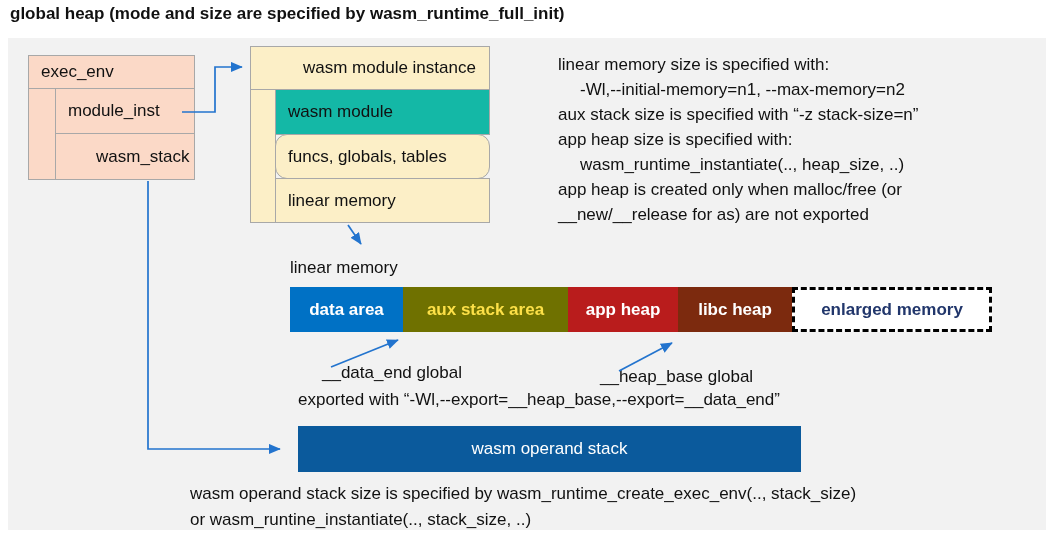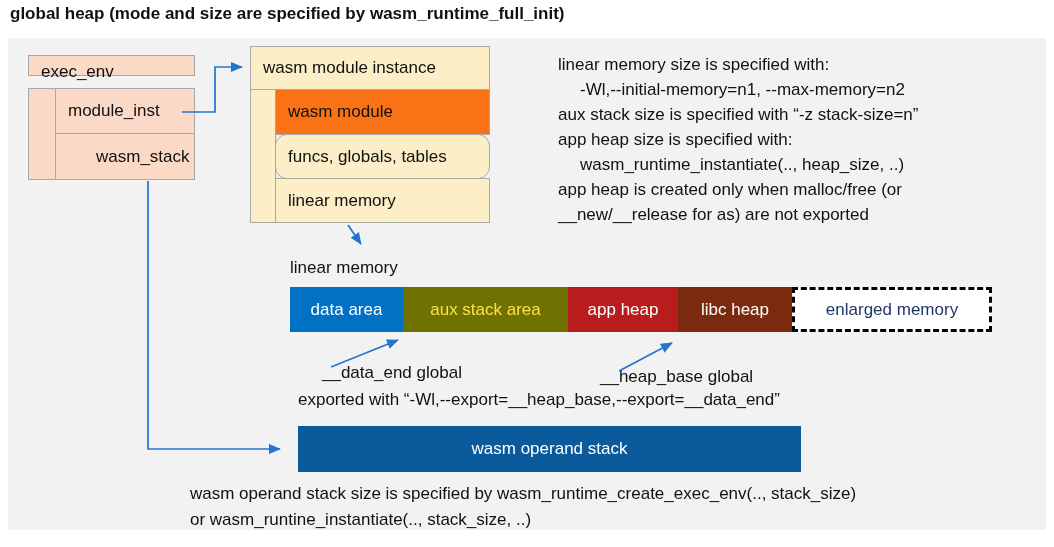--- a/index.html
+++ b/index.html
@@ -7,40 +7,40 @@
     position:relative; width:1054px; height:547px; background:#ffffff;
     font-family:"Liberation Sans", sans-serif; color:#111; overflow:hidden;
   }
   .title { position:absolute; left:10px; top:4px; font-size:17px; font-weight:600; }
   .panel { position:absolute; left:8px; top:38px; width:1038px; height:492px; background:#F2F2F2; }
 
   .box { position:absolute; border:1px solid #A8A8A8; font-size:17px; box-sizing:border-box; white-space:nowrap; }
   .box .pad { padding-left:12px; }
 
   
-  .exec-header { left:28px;  top:55px;  width:167px; height:21px; line-height:32px; }
+  .exec-header { left:28px;  top:55px;  width:167px; height:34px; line-height:32px; }
   .exec-spine  { left:28px;  top:88px;  width:28px;  height:92px; }
   .exec-row1   { left:55px;  top:88px;  width:140px; height:58px; line-height:44px; }
   .exec-row2   { left:55px;  top:133px; width:140px; height:47px; line-height:45px; }
 
   
-  .mi-header { left:250px; top:46px;  width:240px; height:44px; line-height:42px; }
+  .mi-header { left:250px; top:46px;  width:240px; height:44px; line-height:42px;padding-left:40px; }
   .mi-spine  { left:250px; top:89px;  width:26px;  height:134px; }
   .mi-row1   { left:275px; top:89px;  width:215px; height:46px; line-height:44px; }
   .mi-row2   { left:275px; top:134px; width:215px; height:45px; line-height:43px;border-radius:12px; }
   .mi-row3   { left:275px; top:178px; width:215px; height:45px; line-height:43px; }
 
   .notes-right { position:absolute; left:558px; top:52px; font-size:17px; line-height:25px; white-space:nowrap; }
   .note-line.indent { padding-left:22px; }
 
   .lm-label { position:absolute; left:290px; top:258px; font-size:17px; }
 
   .membar { position:absolute; left:290px; top:287px; height:45px; display:flex; }
   .seg { height:45px; display:flex; align-items:center; justify-content:center;
-         font-size:17px; box-sizing:border-box; white-space:nowrap; }
+         font-size:17px; box-sizing:border-box; white-space:nowrap;font-weight:bold; }
   .seg.dashed { border:3px dashed #000; background:#fff; }
 
   .ann { position:absolute; font-size:17px; white-space:nowrap; }
   .ann-data-end  { left:322px; top:363px; }
   .ann-heap-base { left:600px; top:367px; }
   .ann-exported  { left:298px; top:390px;text-align:center; }
 
   .opbar { position:absolute; left:287px; top:426px; width:503px; height:46px;
            color:#fff; font-size:17px; display:flex; align-items:center; justify-content:center;margin-left:11px; }
 
@@ -66,21 +66,21 @@
     <div class="pad">module_inst</div>
   </div>
   <div class="box pink exec-row2" style="background: rgb(251, 217, 199); border-color: rgb(168, 168, 168); padding-left: 28px;">
     <div class="pad">wasm_stack</div>
   </div>
 
   <div class="box cream mi-header" style="background: rgb(252, 239, 199); border-color: rgb(168, 168, 168);">
     <div class="pad">wasm module instance</div>
   </div>
   <div class="box cream mi-spine" style="background: rgb(252, 239, 199); border-color: rgb(168, 168, 168);"></div>
-  <div class="box cream mi-row1" style="background: #f97316; border-color: rgb(168, 168, 168);">
+  <div class="box cream mi-row1" style="background: #14b8a6; border-color: rgb(168, 168, 168);">
     <div class="pad">wasm module</div>
   </div>
   <div class="box cream mi-row2" style="background: rgb(252, 239, 199); border-color: rgb(168, 168, 168);">
     <div class="pad">funcs, globals, tables</div>
   </div>
   <div class="box cream mi-row3" style="background: rgb(252, 239, 199); border-color: rgb(168, 168, 168);">
     <div class="pad">linear memory</div>
   </div>
 
   <div class="notes-right" id="notes-right">

